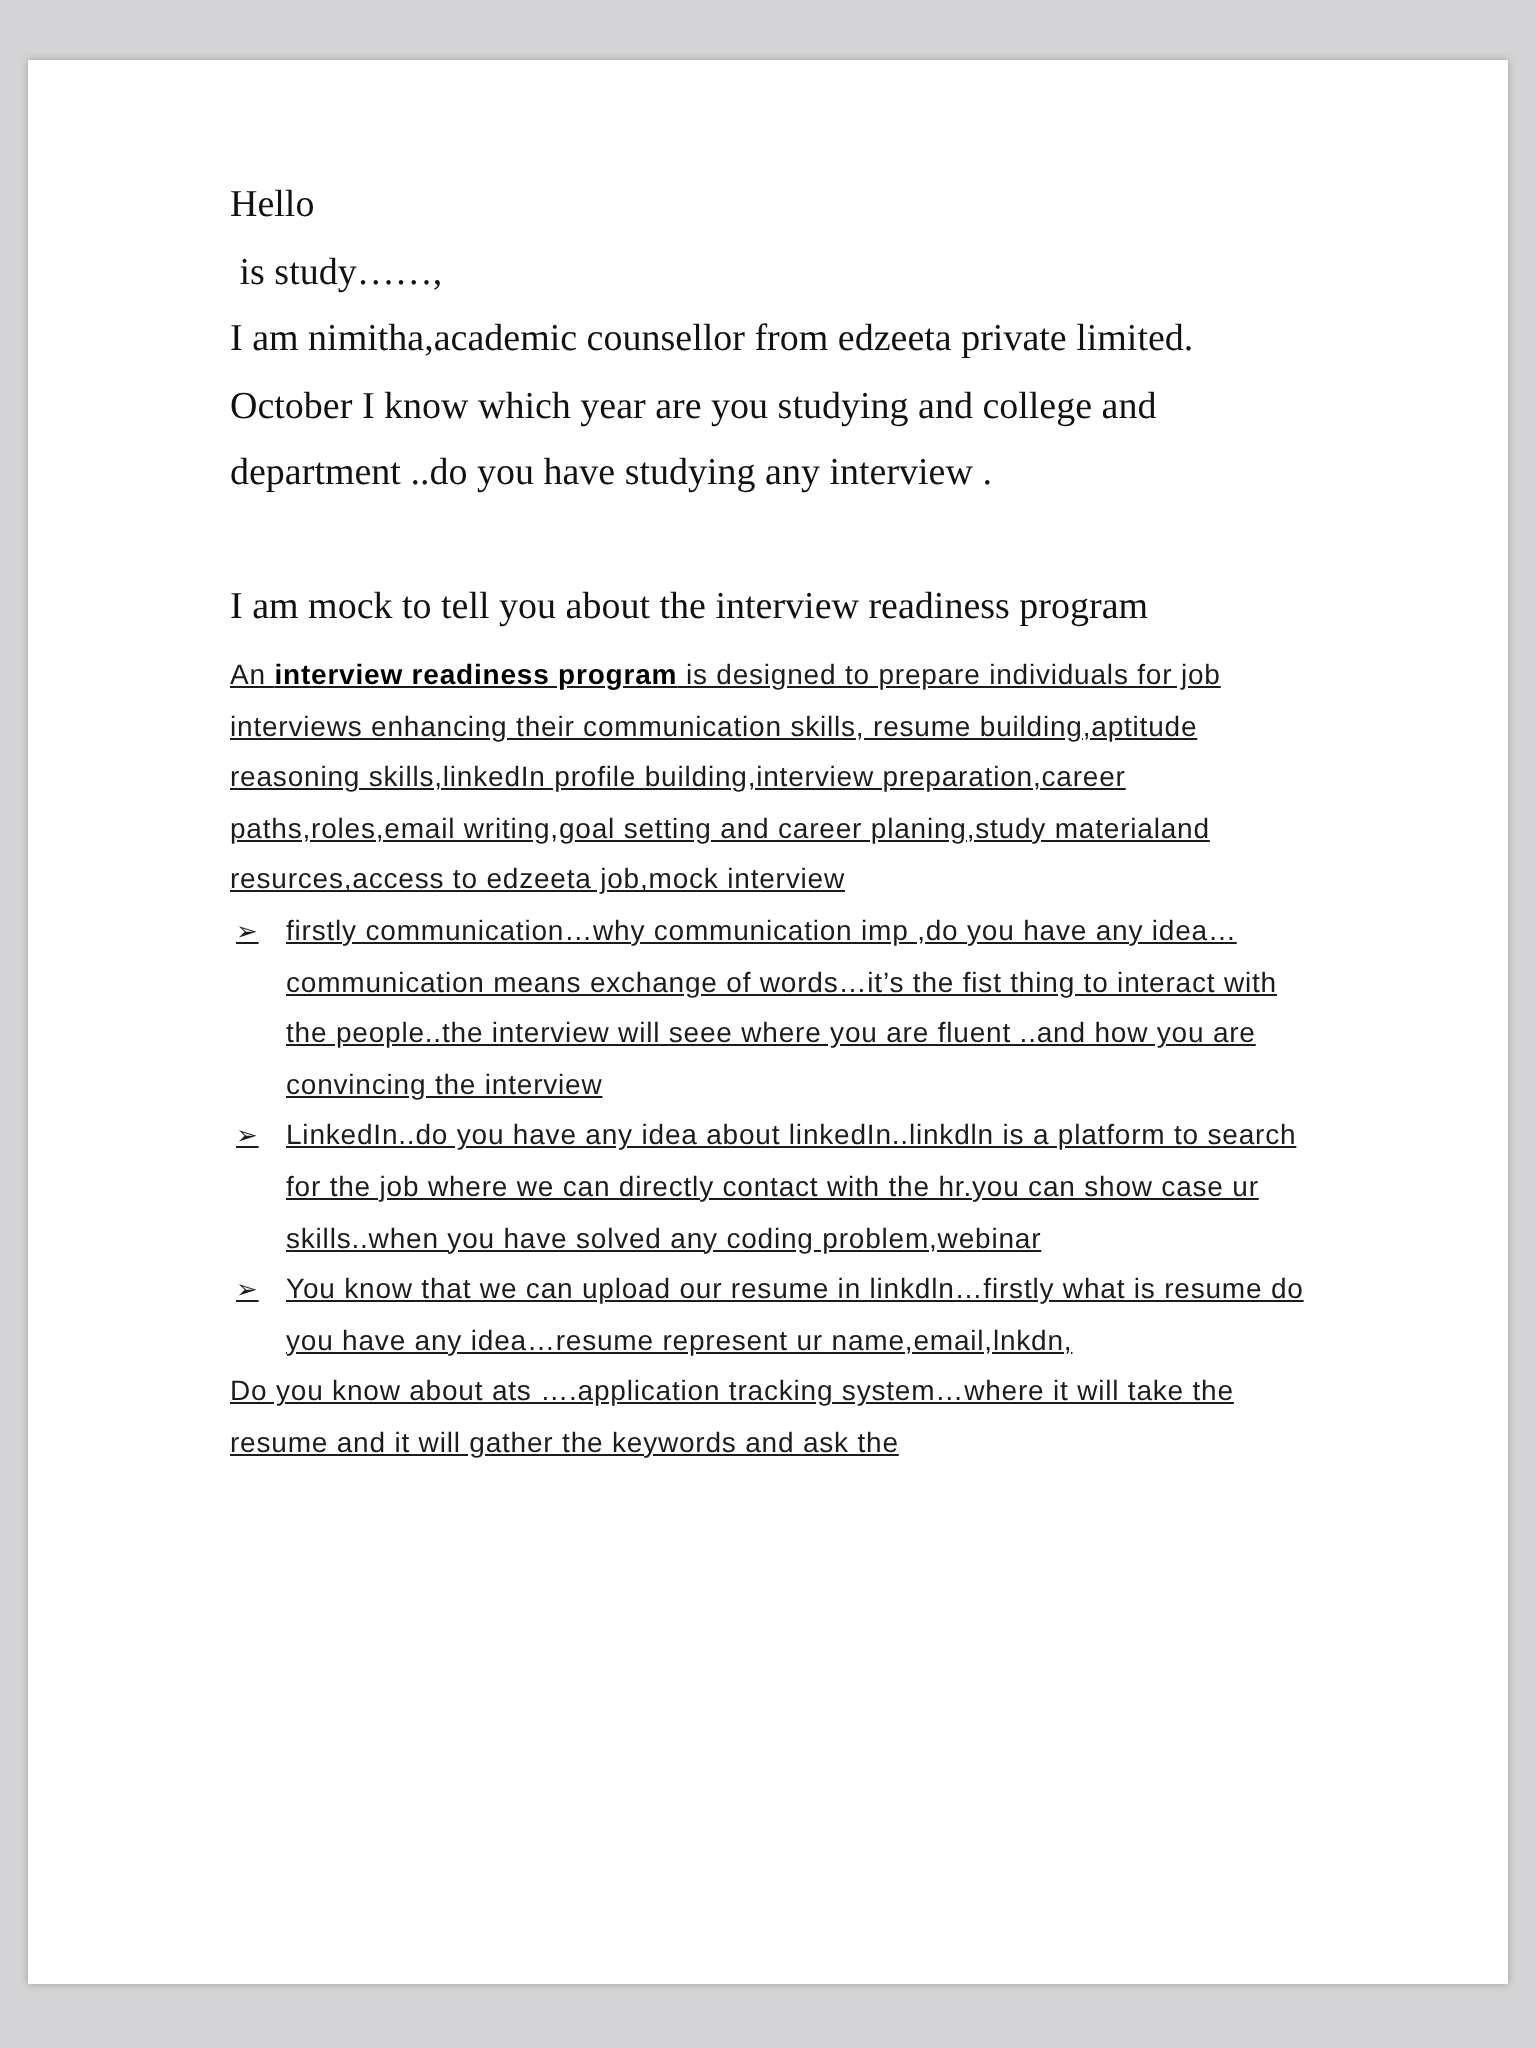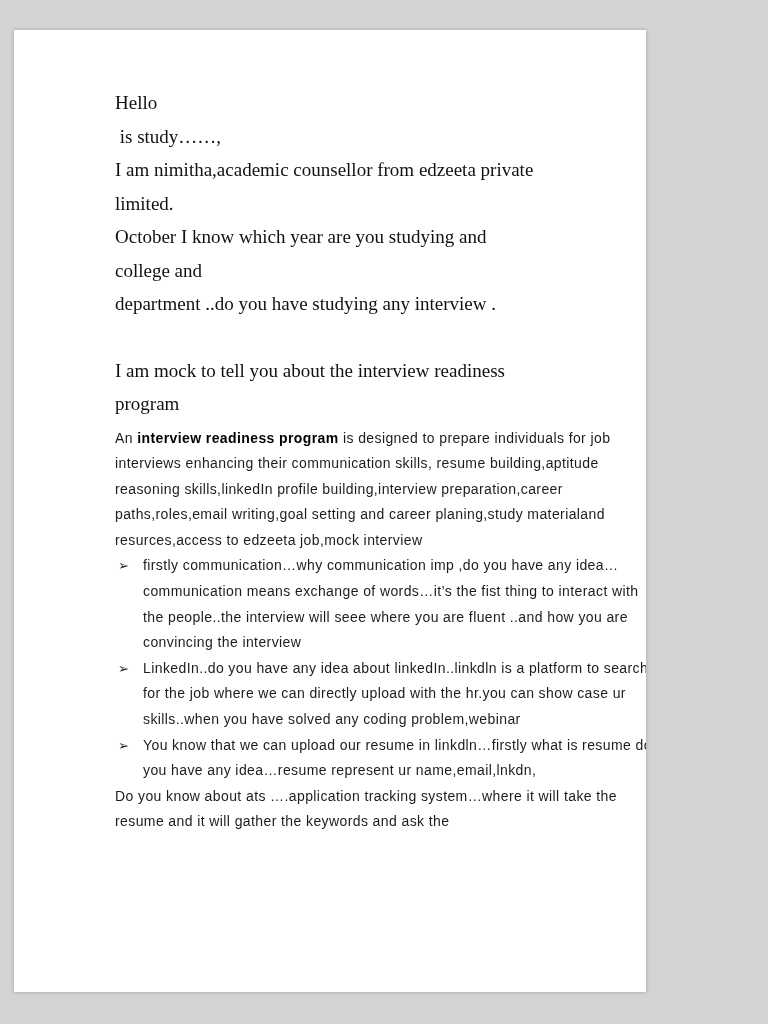--- a/index.html
+++ b/index.html
@@ -12,41 +12,42 @@
   .canvas {
     width: 768px;
     height: 1024px;
     background: #d4d4d6;
     position: relative;
   }
   .paper {
     position: absolute;
     left: 14px;
     top: 30px;
-    width: 632px;
+    width: 740px;
     height: 962px;
     background: #ffffff;
     box-shadow: 0 0 4px rgba(0,0,0,0.25);
     padding: 56px 100px 40px 101px;
     overflow: hidden;
   }
   .serif-line {
     font-family: "Liberation Serif", serif;
     font-size: 19px;
     line-height: 33.5px;
     color: #111111;
     white-space: pre-wrap;
   }
   .serif-gap { height: 33px; }
   .sans {
     font-family: "Liberation Sans", sans-serif;
     font-size: 14px;
     letter-spacing: 0.4px;
     line-height: 25.6px;
     color: #1c1c1c;
+    text-decoration: underline;
   }
   .para { width: 540px; margin-top: 5px; }
   .para strong { font-weight: bold; color: #000; }
   .bullet-row {
     display: flex;
     width: 540px;
     align-items: flex-start;
   }
   .bullet-marker {
     width: 28px;
@@ -77,21 +78,21 @@
 
     <p class="sans para"><span>An </span><strong>interview readiness program</strong><span> is designed to prepare individuals for job interviews enhancing their communication skills, resume building,aptitude reasoning skills,linkedIn profile building,interview preparation,career paths,roles,email writing,goal setting and career planing,study materialand resurces,access to edzeeta job,mock interview</span></p>
 
     <div class="bullet-row sans">
       <span class="bullet-marker">➢</span>
       <span class="bullet-text">firstly communication…why communication imp ,do you have any idea…communication means exchange of words…it’s the fist thing to interact with the people..the interview will seee where you are fluent ..and how you are convincing the interview</span>
     </div>
 
     <div class="bullet-row sans">
       <span class="bullet-marker">➢</span>
-      <span class="bullet-text">LinkedIn..do you have any idea about linkedIn..linkdln is a platform to search for the job where we can directly upload with the hr.you can show case ur skills..when you have solved any coding problem,webinar</span>
+      <span class="bullet-text">LinkedIn..do you have any idea about linkedIn..linkdln is a platform to search for the job where we can directly contact with the hr.you can show case ur skills..when you have solved any coding problem,webinar</span>
     </div>
 
 
     <div class="bullet-row sans">
       <span class="bullet-marker">➢</span>
       <span class="bullet-text">You know that we can upload our resume in linkdln…firstly what is resume do you have any idea…resume represent ur name,email,lnkdn,</span>
     </div>
 
     <p class="sans cont">Do you know about ats ….application tracking system…where it will take the resume and it will gather the keywords and ask the</p>
 

